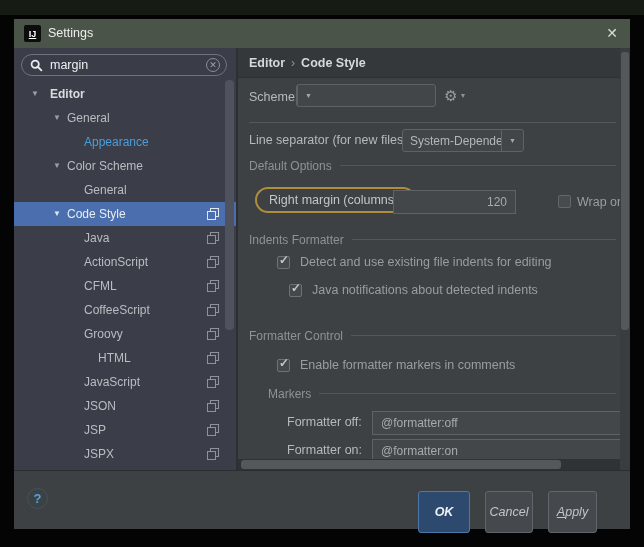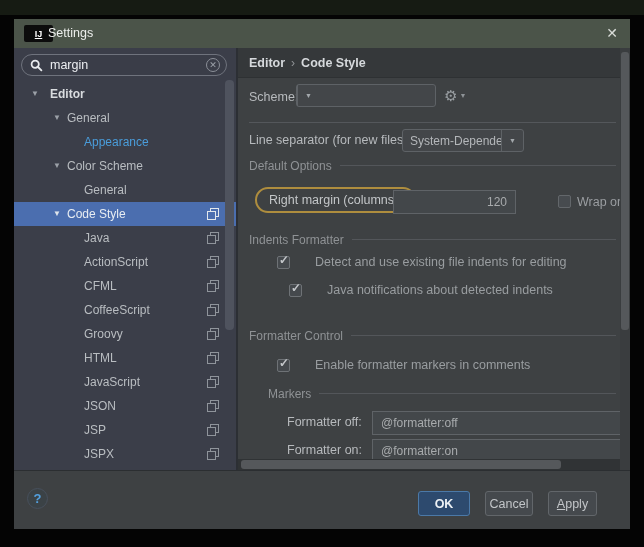--- a/index.html
+++ b/index.html
@@ -5,21 +5,21 @@
   html,body{margin:0;padding:0;}
   body{
     width:644px;height:547px;position:relative;background:#040404;
     font-family:"Liberation Sans", sans-serif;overflow:hidden;
     -webkit-font-smoothing:antialiased;
   }
   .top-strip{position:absolute;left:0;top:0;width:644px;height:15px;background:#161b13;}
   .dialog{position:absolute;left:14px;top:19px;width:616px;height:510px;background:#3e4143;}
   
   .titlebar{position:absolute;left:0;top:0;width:616px;height:29px;background:#4b5449;}
-  .app-logo{position:absolute;left:10px;top:6px;width:29px;height:17px;background:#0c0c0c;border-radius:2px;
+  .app-logo{position:absolute;left:10px;top:6px;width:17px;height:17px;background:#0c0c0c;border-radius:2px;
     color:#fff;font-size:9px;font-weight:bold;display:flex;align-items:center;justify-content:center;
     text-decoration:underline;letter-spacing:0px;}
   .win-title{position:absolute;left:34px;top:0;height:21px;line-height:29px;color:#eceeec;font-size:12.5px;}
   .win-close{position:absolute;right:8px;top:0;height:29px;line-height:29px;color:#d9dcd8;font-size:14px;
     padding:0 4px;cursor:default;}
   
   .sidebar{position:absolute;left:0;top:29px;width:222px;height:422px;background:#3b3e49;
     border-right:2px solid #2c2f34;overflow:hidden;}
   .searchbox{position:absolute;left:7px;top:6px;width:206px;height:22px;border:1px solid #6f737d;border-radius:12px;
     background:#3a3d48;box-sizing:border-box;display:flex;align-items:center;padding:0 6px 0 8px;}
@@ -64,35 +64,35 @@
   .ring{position:absolute;height:26px;border:2px solid #ae8d3e;border-radius:13px;display:inline-flex;
     align-items:center;padding:0 12px;box-sizing:border-box;}
   .ring .rlabel{color:#c3c6c8;font-size:12.5px;white-space:nowrap;}
   .tfield{position:absolute;height:24px;background:#43474a;border:1px solid #5f6367;box-sizing:border-box;
     color:#a8abad;font-size:12px;font-family:"Liberation Sans",sans-serif;outline:none;padding:0 8px;}
   .tfield.num{text-align:right;}
   .cb{width:13px;height:13px;background:#45494d;border:1px solid #6e7276;border-radius:2px;
     box-sizing:border-box;position:relative;flex:0 0 auto;}
   .cb .check{position:absolute;left:1px;top:-4px;font-size:12px;font-weight:bold;color:#c4c7ca;}
   .cbrow{position:absolute;display:flex;align-items:center;height:16px;}
-  .cbrow .cblabel{margin-left:25px;color:#999da0;font-size:12.5px;white-space:nowrap;}
+  .cbrow .cblabel{margin-left:10px;color:#999da0;font-size:12.5px;white-space:nowrap;}
   .wrap-cb{position:absolute;width:13px;height:13px;background:#474b4f;border:1px solid #63676b;
     border-radius:2px;box-sizing:border-box;}
   .vscroll{position:absolute;left:382px;top:0;width:10px;height:422px;background:#3a3d3f;z-index:5;}
   .vscroll .thumb{position:absolute;left:1px;top:4px;width:8px;height:278px;background:#55585b;border-radius:3px;}
   .hscroll{position:absolute;left:0;top:411px;width:382px;height:11px;background:#303335;z-index:5;}
   .hscroll .thumb{position:absolute;left:3px;top:1px;width:320px;height:9px;background:#55585b;border-radius:3px;}
   
   .footer{position:absolute;left:0;top:451px;width:616px;height:59px;background:#3e4143;border-top:1px solid #2b2e31;
     box-sizing:border-box;}
   .help-circle{position:absolute;left:13px;top:17px;width:19px;height:19px;border-radius:50%;background:#3b4246;
     border:1px solid #48505c;color:#53a1e0;font-weight:bold;font-size:13px;display:flex;align-items:center;
     justify-content:center;box-sizing:content-box;}
-  .btn{position:absolute;top:20px;height:25px;border-radius:3px;font-size:12.5px;display:flex;align-items:center;
-    justify-content:center;box-sizing:border-box;cursor:default;}
+  .btn{position:absolute;top:20px;height:42px;border-radius:3px;font-size:12.5px;display:flex;align-items:center;
+    justify-content:center;box-sizing:border-box;cursor:default;font-style:italic;}
   .btn.default{left:404px;width:52px;background:#2d4a6e;border:1px solid #4b79a8;color:#eef2f5;font-weight:bold;}
   .btn.normal{background:#45494d;border:1px solid #62666a;color:#c2c5c8;}
   .btn.cancel{left:471px;width:48px;}
   .btn.apply{left:534px;width:49px;}
   .btn .accel{text-decoration:underline;}
 </style>
 </head>
 <body>
 
 <div class="top-strip"></div>
@@ -170,21 +170,21 @@
         </span>
     </div>
     <div class="trow" style="top:274px">
       <span class="tlabel" style="left:70px">Groovy</span>
       <span class="copy-icon">
           <i class="back"></i>
           <i class="front"></i>
         </span>
     </div>
     <div class="trow" style="top:298px">
-      <span class="tlabel" style="left:70px">HTML</span>
+      <span class="tlabel" style="left:84px">HTML</span>
       <span class="copy-icon">
           <i class="back"></i>
           <i class="front"></i>
         </span>
     </div>
     <div class="trow" style="top:322px">
       <span class="tlabel" style="left:70px">JavaScript</span>
       <span class="copy-icon">
           <i class="back"></i>
           <i class="front"></i>

